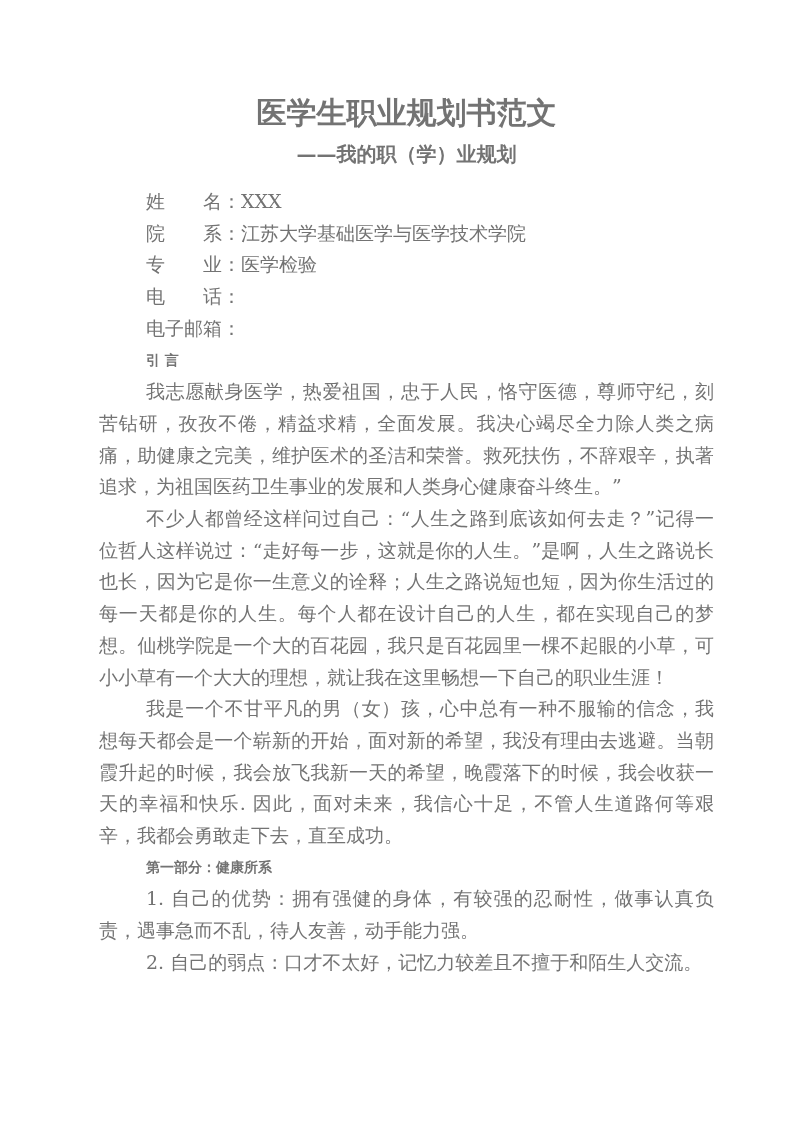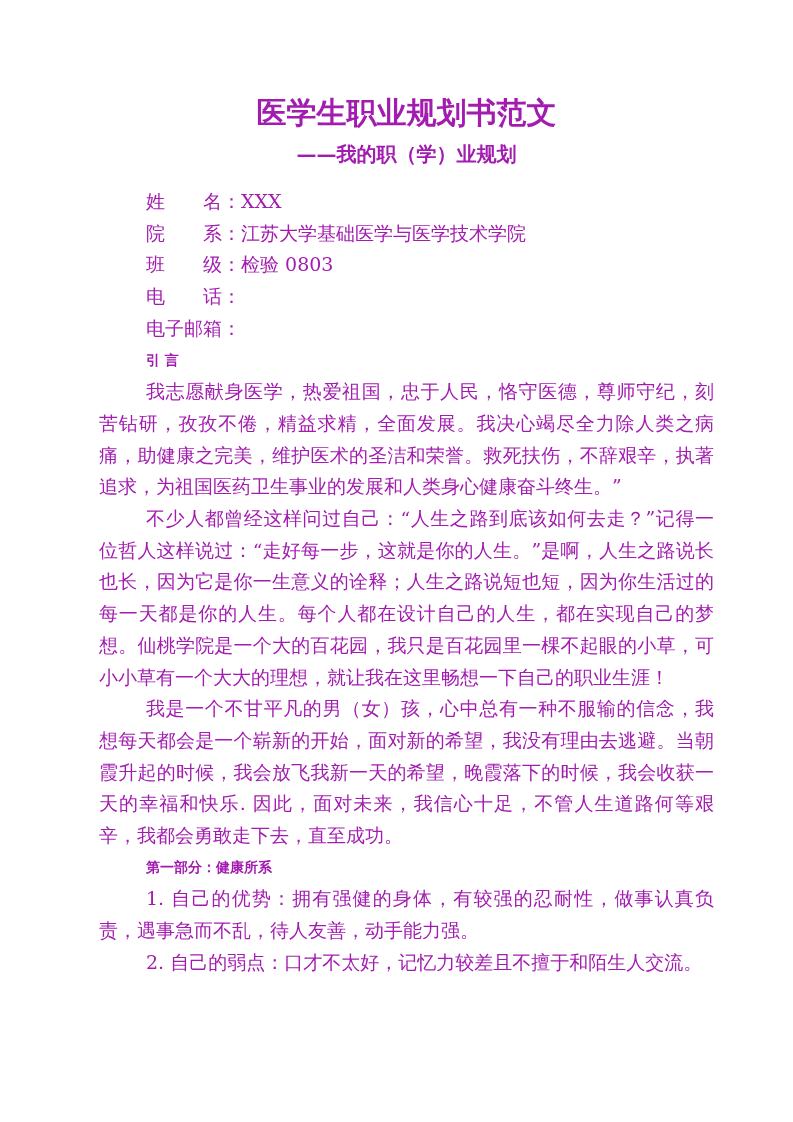--- a/index.html
+++ b/index.html
@@ -5,21 +5,21 @@
   html, body {
     margin: 0;
     padding: 0;
     background: #ffffff;
   }
   .page {
     position: relative;
     width: 793px;
     height: 1122px;
     background: #ffffff;
-    color: #a21caf;
+    color: #737373;
     font-family: "DejaVu Serif", "Liberation Serif", serif;
     box-sizing: border-box;
     padding: 94px 79px 0 99px;
     overflow: hidden;
   }
   .doc-title {
     text-align: center;
     font-weight: bold;
     font-size: 30px;
     line-height: 38px;
@@ -66,21 +66,21 @@
 <body>
 
 <div class="page">
 
   <div class="doc-title">医学生职业规划书范文</div>
   <div class="doc-subtitle">——我的职（学）业规划</div>
 
   <div class="info-block">
     <div class="info-row"><span class="info-label">姓　　名：</span><span class="info-value">XXX</span></div>
     <div class="info-row"><span class="info-label">院　　系：</span><span class="info-value">江苏大学基础医学与医学技术学院</span></div>
-    <div class="info-row"><span class="info-label">班　　级：</span><span class="info-value">检验 0803</span></div>
+    <div class="info-row"><span class="info-label">专　　业：</span><span class="info-value">医学检验</span></div>
     <div class="info-row"><span class="info-label">电　　话：</span><span class="info-value"></span></div>
     <div class="info-row"><span class="info-label">电子邮箱：</span><span class="info-value"></span></div>
   </div>
 
   <div class="sec-heading">引 言</div>
 
   <p class="para">我志愿献身医学，热爱祖国，忠于人民，恪守医德，尊师守纪，刻苦钻研，孜孜不倦，精益求精，全面发展。我决心竭尽全力除人类之病痛，助健康之完美，维护医术的圣洁和荣誉。救死扶伤，不辞艰辛，执著追求，为祖国医药卫生事业的发展和人类身心健康奋斗终生。”</p>
   <p class="para">不少人都曾经这样问过自己：“人生之路到底该如何去走？”记得一位哲人这样说过：“走好每一步，这就是你的人生。”是啊，人生之路说长也长，因为它是你一生意义的诠释；人生之路说短也短，因为你生活过的每一天都是你的人生。每个人都在设计自己的人生，都在实现自己的梦想。仙桃学院是一个大的百花园，我只是百花园里一棵不起眼的小草，可小小草有一个大大的理想，就让我在这里畅想一下自己的职业生涯！</p>
   <p class="para">我是一个不甘平凡的男（女）孩，心中总有一种不服输的信念，我想每天都会是一个崭新的开始，面对新的希望，我没有理由去逃避。当朝霞升起的时候，我会放飞我新一天的希望，晚霞落下的时候，我会收获一天的幸福和快乐. 因此，面对未来，我信心十足，不管人生道路何等艰辛，我都会勇敢走下去，直至成功。</p>
 

